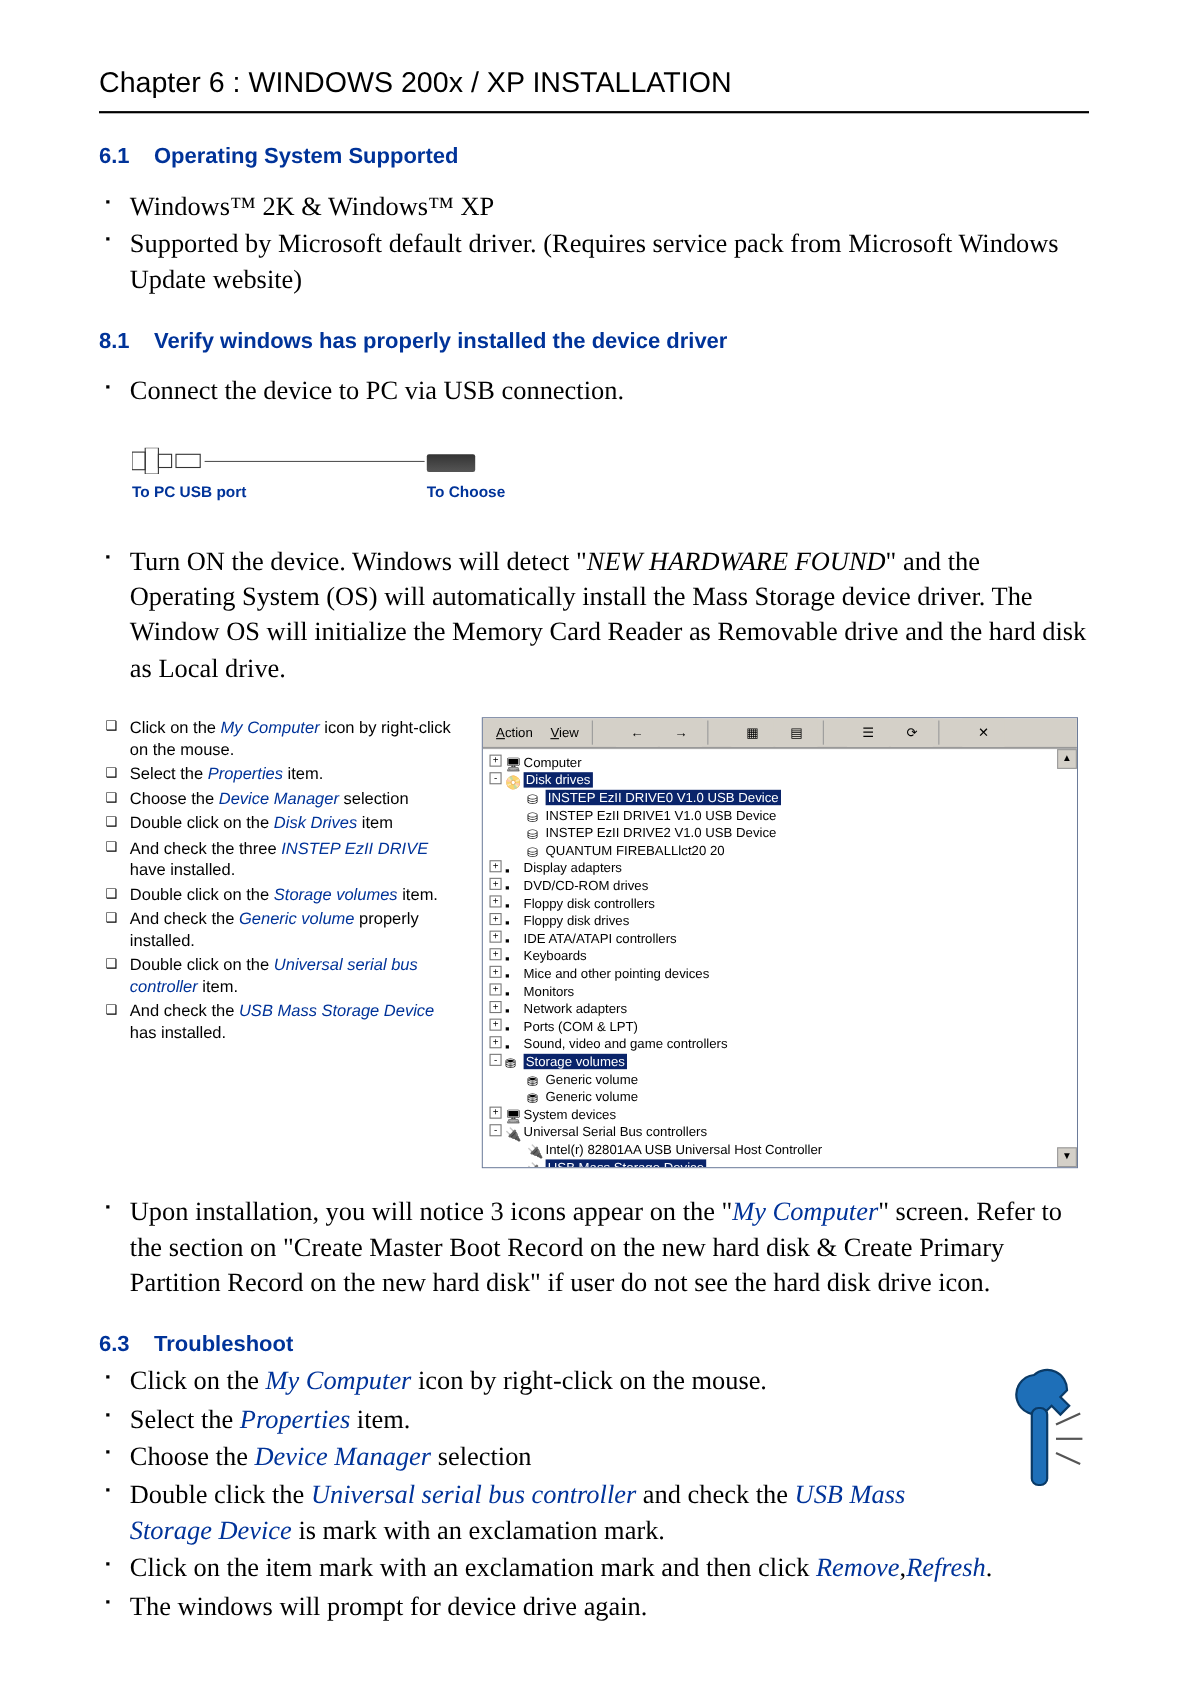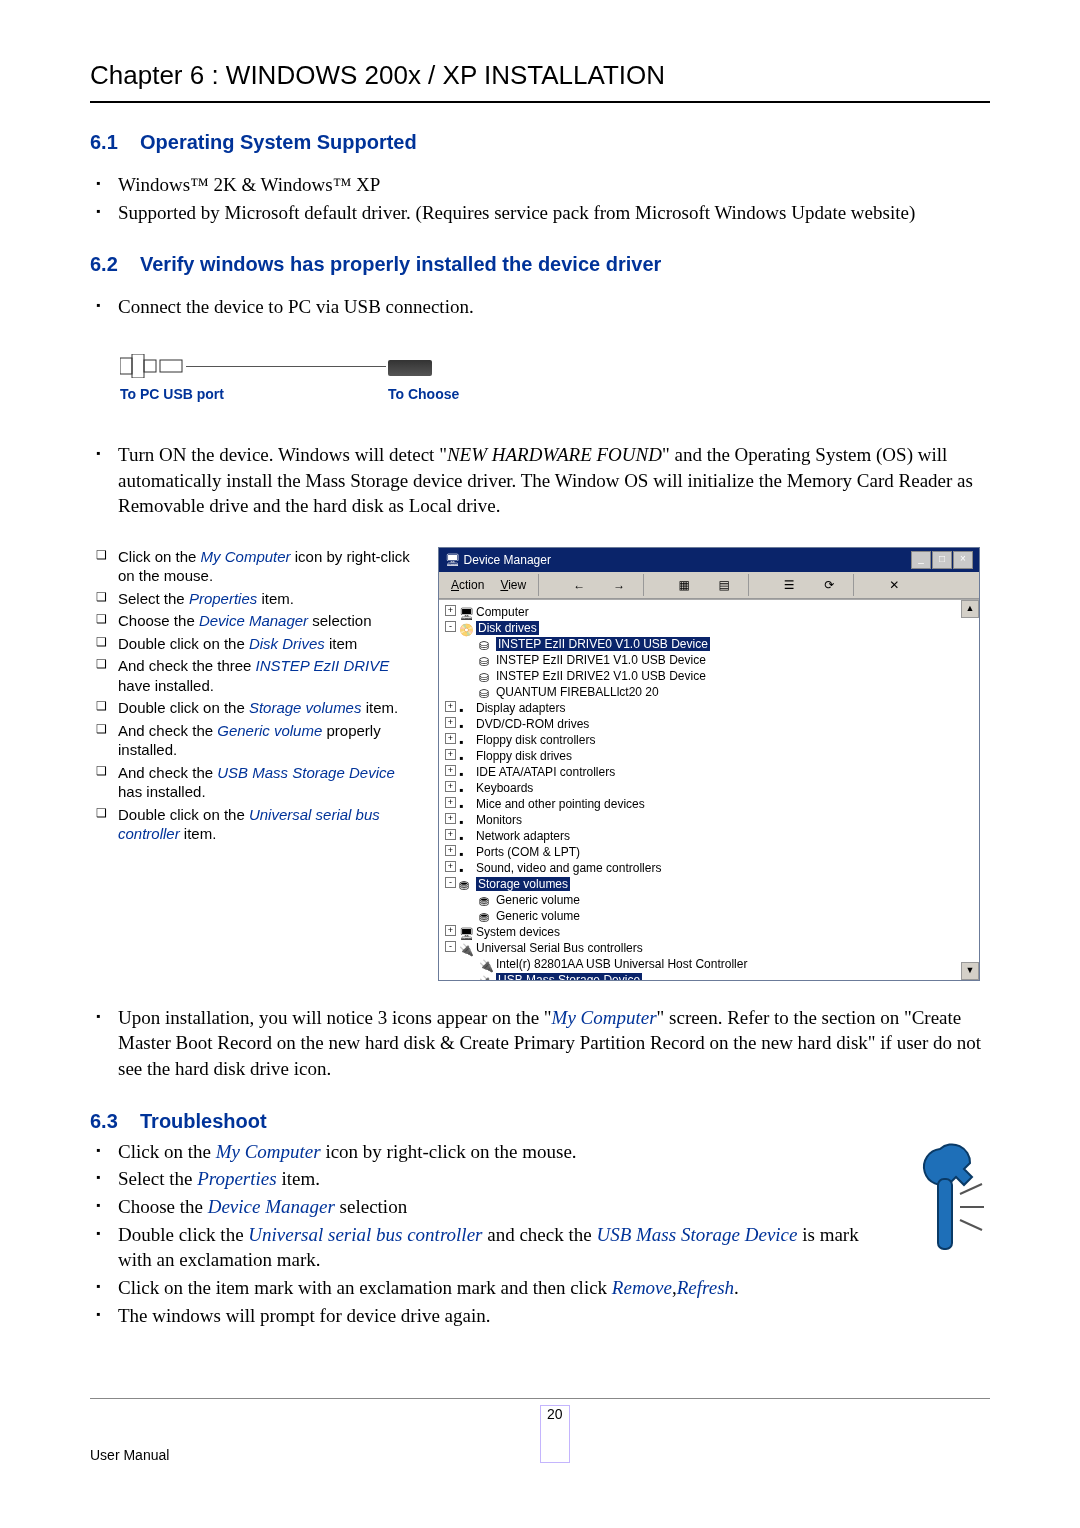--- a/index.html
+++ b/index.html
@@ -29,21 +29,21 @@
     font-size: 20px;
     font-weight: bold;
     color: #003399;
     margin-bottom: 18px;
   }
   .section-heading .num { display:inline-block; width:50px; }
   ul.bullets {
     list-style: none;
     padding-left: 28px;
     margin: 0 0 28px 0;
-    font-size: 19px;
+    font-size: 24px;
     line-height: 1.35;
   }
   ul.bullets li {
     position: relative;
     margin-bottom: 2px;
   }
   ul.bullets li::before {
     content: "▪";
     position: absolute;
     left: -22px;
@@ -145,21 +145,21 @@
 
   <div class="section-heading">
     <span class="num">6.1</span><span>Operating System Supported</span>
   </div>
   <ul class="bullets">
     <li>Windows™ 2K &amp; Windows™ XP</li>
     <li>Supported by Microsoft default driver. (Requires service pack from Microsoft Windows Update website)</li>
   </ul>
 
   <div class="section-heading">
-    <span class="num">6.2</span><span>Verify windows has properly installed the device driver</span>
+    <span class="num">8.1</span><span>Verify windows has properly installed the device driver</span>
   </div>
 
   <ul class="bullets">
     <li>Connect the device to PC via USB connection.</li>
   </ul>
 
   <div class="connect-diagram">
     <div class="usb-conn">
       <svg width="66" height="24">
           <rect x="0" y="4" width="12" height="16" fill="none" stroke="#333"></rect>
@@ -183,34 +183,26 @@
   <div class="two-col">
     <div class="left">
       <ul class="squares" id="left-steps">
           <li><span>Click on the </span><span class="italic-link">My Computer</span><span> icon by right-click on the mouse.</span></li>
           <li><span>Select the </span><span class="italic-link">Properties</span><span> item.</span></li>
           <li><span>Choose the </span><span class="italic-link">Device Manager</span><span> selection</span></li>
           <li><span>Double click on the </span><span class="italic-link">Disk Drives</span><span> item</span></li>
           <li><span>And check the three </span><span class="italic-link">INSTEP EzII DRIVE</span><span> have installed.</span></li>
           <li><span>Double click on the </span><span class="italic-link">Storage volumes</span><span> item.</span></li>
           <li><span>And check the </span><span class="italic-link">Generic volume</span><span> properly installed.</span></li>
+          <li><span>Double click on the </span><span class="italic-link">Universal serial bus controller</span><span> item.</span></li>
           <li><span>And check the </span><span class="italic-link">USB Mass Storage Device</span><span> has installed.</span></li>
-          <li><span>Double click on the </span><span class="italic-link">Universal serial bus controller</span><span> item.</span></li>
         </ul>
     </div>
     <div class="right">
       <div class="devmgr">
-        <div class="devmgr-title">
-          <span><span>🖥</span> <span>Device Manager</span></span>
-          <span class="winbtns">
-            <span class="winbtn">_</span>
-            <span class="winbtn">□</span>
-            <span class="winbtn">×</span>
-          </span>
-        </div>
         <div class="devmgr-menu">
           <span><u>A</u>ction</span>
           <span><u>V</u>iew</span>
           <span style="border-left:1px solid #999;height:18px;margin:0 4px;"></span>
           <span class="tbtn">←</span>
           <span class="tbtn">→</span>
           <span style="border-left:1px solid #999;height:18px;margin:0 4px;"></span>
           <span class="tbtn">▦</span>
           <span class="tbtn">▤</span>
           <span style="border-left:1px solid #999;height:18px;margin:0 4px;"></span>

